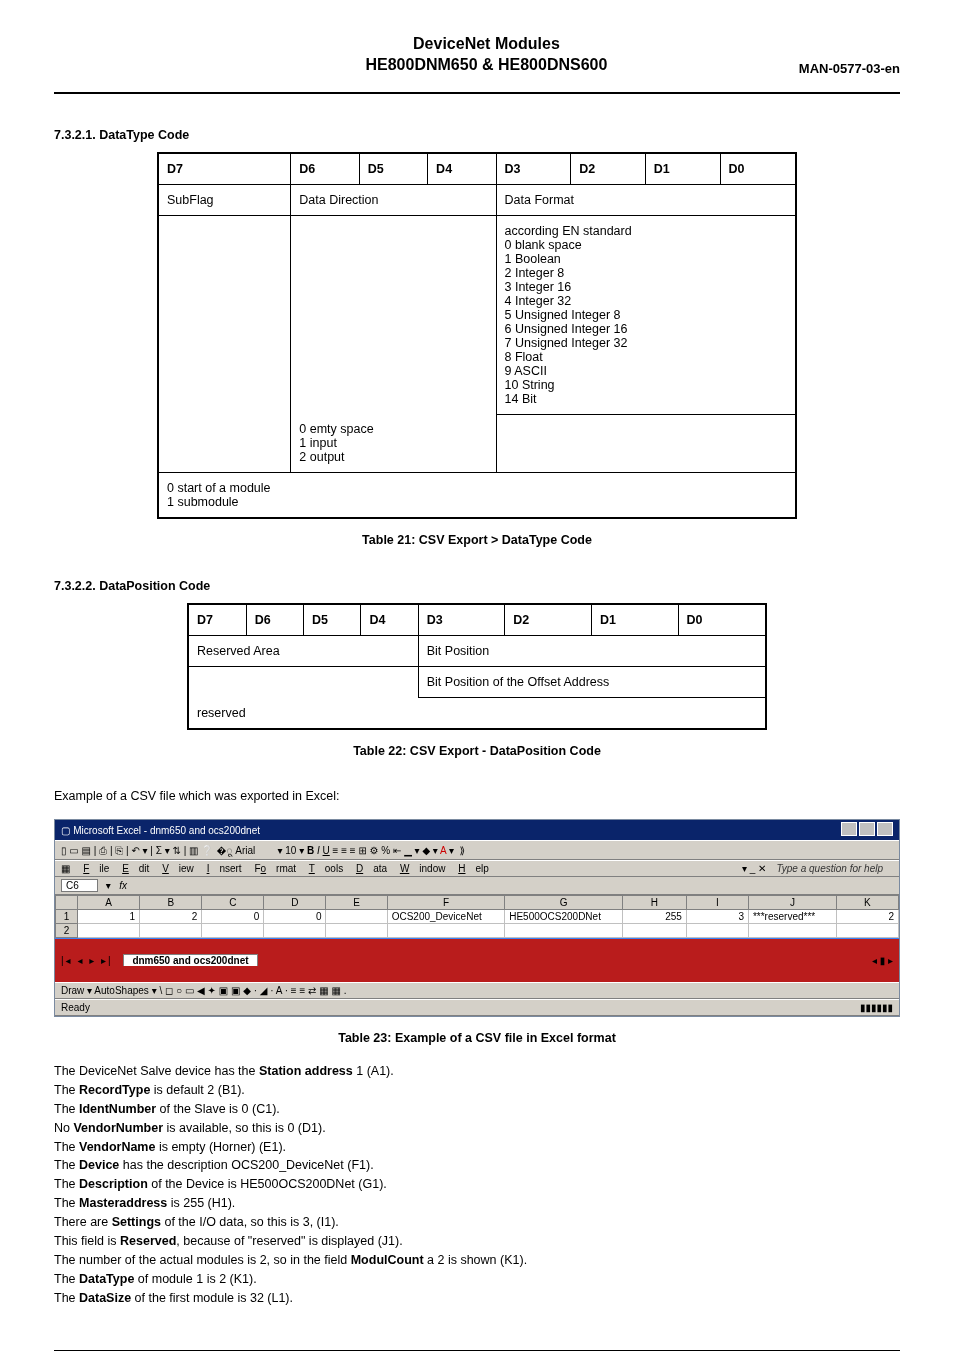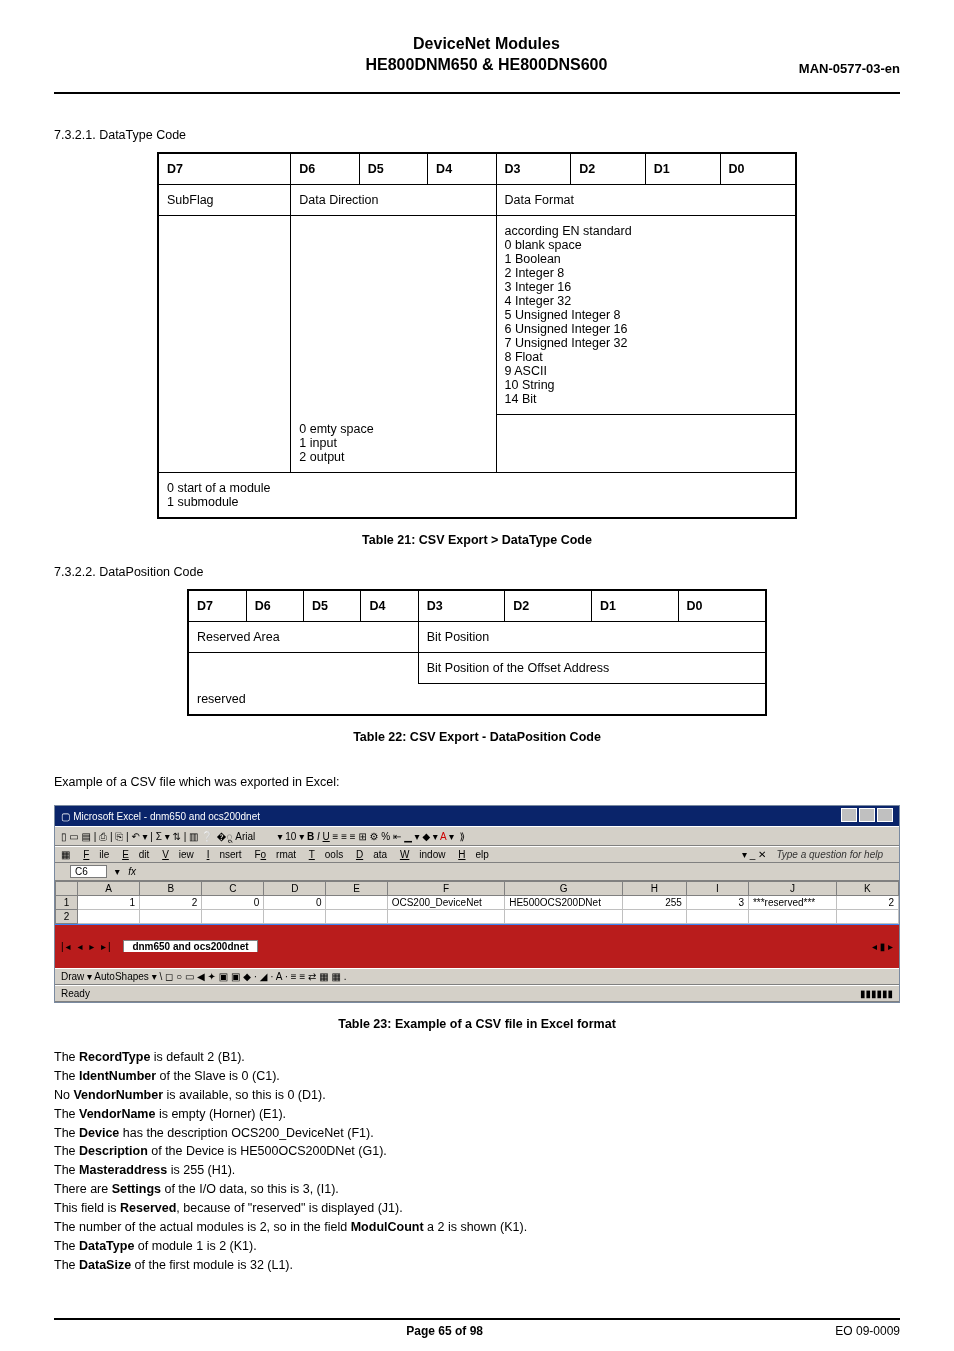--- a/index.html
+++ b/index.html
@@ -1,33 +1,33 @@
 <!DOCTYPE html>
 <html><head>
 <meta charset="utf-8">
 <style>
 body{font-family:Arial,Helvetica,sans-serif;font-size:12.5px;background:#fff;color:#000;margin:0;padding:34px 54px}
 .hdr{display:flex;justify-content:space-between;align-items:flex-end;border-bottom:2px solid #000;padding-bottom:16px;margin-bottom:34px}
 .hdr-title{flex:1;text-align:center;font-weight:bold;font-size:16px;line-height:1.3}
 .hdr-right{font-weight:bold;font-size:13px}
-.sec-title{font-weight:normal;margin:18px 0 10px}
+.sec-title{font-weight:bold;margin:32px 0 10px}
 .tbl{border:2px solid #000;border-collapse:collapse;margin:0 auto}
 .tbl td{border:1px solid #000;padding:8px 8px;vertical-align:top;font-size:12.5px}
 .tbl .hd td{font-weight:bold}
 .caption{font-weight:bold;text-align:center;margin:14px 0 18px}
 .para{margin:31px 0 6px}
 .notes p{margin:2px 0;line-height:1.35}
 .excel{border:1px solid #7a8aa0;margin:16px 0 14px;font-size:10px}
 .excel .titlebar{background:#0a246a;color:#fff;padding:2px 6px;display:flex;justify-content:space-between;align-items:center}
 .excel .titlebar .wbtns span{display:inline-block;width:14px;height:12px;background:#c0c0c0;border:1px solid #fff;margin-left:2px}
 .excel .toolbar,.excel .menubar,.excel .drawbar,.excel .status{background:#d4d0c8;padding:2px 6px;border-top:1px solid #fff;border-bottom:1px solid #808080;white-space:nowrap;overflow:hidden}
 .excel .menubar span{margin-right:10px}
 .excel .menubar .u{text-decoration:underline}
 .excel .menubar .help{float:right;font-style:italic;color:#333}
-.excel .fxrow{background:#d4d0c8;padding:2px 15px;border-bottom:1px solid #808080}
+.excel .fxrow{background:#d4d0c8;padding:2px 6px;border-bottom:1px solid #808080}
 .excel .fxrow .nbox{display:inline-block;background:#fff;border:1px solid #7a7a7a;padding:0 18px 0 4px;margin-right:8px}
 .excel table{border-collapse:collapse;width:100%;background:#fff}
 .excel th{background:#d4d0c8;border:1px solid #808080;font-weight:normal;padding:1px 0;width:70px}
 .excel th.rh{width:24px}
 .excel td{border:1px solid #c0c0c0;padding:1px 4px;text-align:right}
 .excel td.l{text-align:left}
 .excel .tabs{background:#b91c1c;padding:16px 6px;border-top:1px solid #3b82f6}
 .excel .tabs .nav{font-family:Arial;letter-spacing:2px;margin-right:8px}
 .excel .tabs .tab{background:#fff;border:1px solid #808080;border-bottom:none;padding:0 8px;font-weight:bold}
 .excel .status{display:flex;justify-content:space-between}
@@ -206,20 +206,21 @@
   <div class="drawbar">Draw ▾   AutoShapes ▾  \  ◻  ○  ▭  ◀  ✦  ▣  ▣   ◆ · ◢ · A · ≡ ≡ ⇄ ▦ ▦ .</div>
   <div class="status">
       <span>Ready</span>
       <span>▮▮▮▮▮▮</span>
     </div>
 </div>
 
 <div class="caption">Table 23: Example of a CSV file in Excel format</div>
 
 <div class="notes" id="notes">
+    <p>The DeviceNet Salve device has the <b>Station address</b> 1 (A1).</p>
     <p>The <b>RecordType</b> is default 2 (B1).</p>
     <p>The <b>IdentNumber</b> of the Slave is 0 (C1).</p>
     <p>No <b>VendorNumber</b> is available, so this is 0 (D1).</p>
     <p>The <b>VendorName</b> is empty (Horner) (E1).</p>
     <p>The <b>Device</b> has the description OCS200_DeviceNet (F1).</p>
     <p>The <b>Description</b> of the Device is HE500OCS200DNet (G1).</p>
     <p>The <b>Masteraddress</b> is 255 (H1).</p>
     <p>There are <b>Settings</b> of the I/O data, so this is 3, (I1).</p>
     <p>This field is <b>Reserved</b>, because of "reserved" is displayed (J1).</p>
     <p>The number of the actual modules is 2, so in the field <b>ModulCount</b> a 2 is shown (K1).</p>

